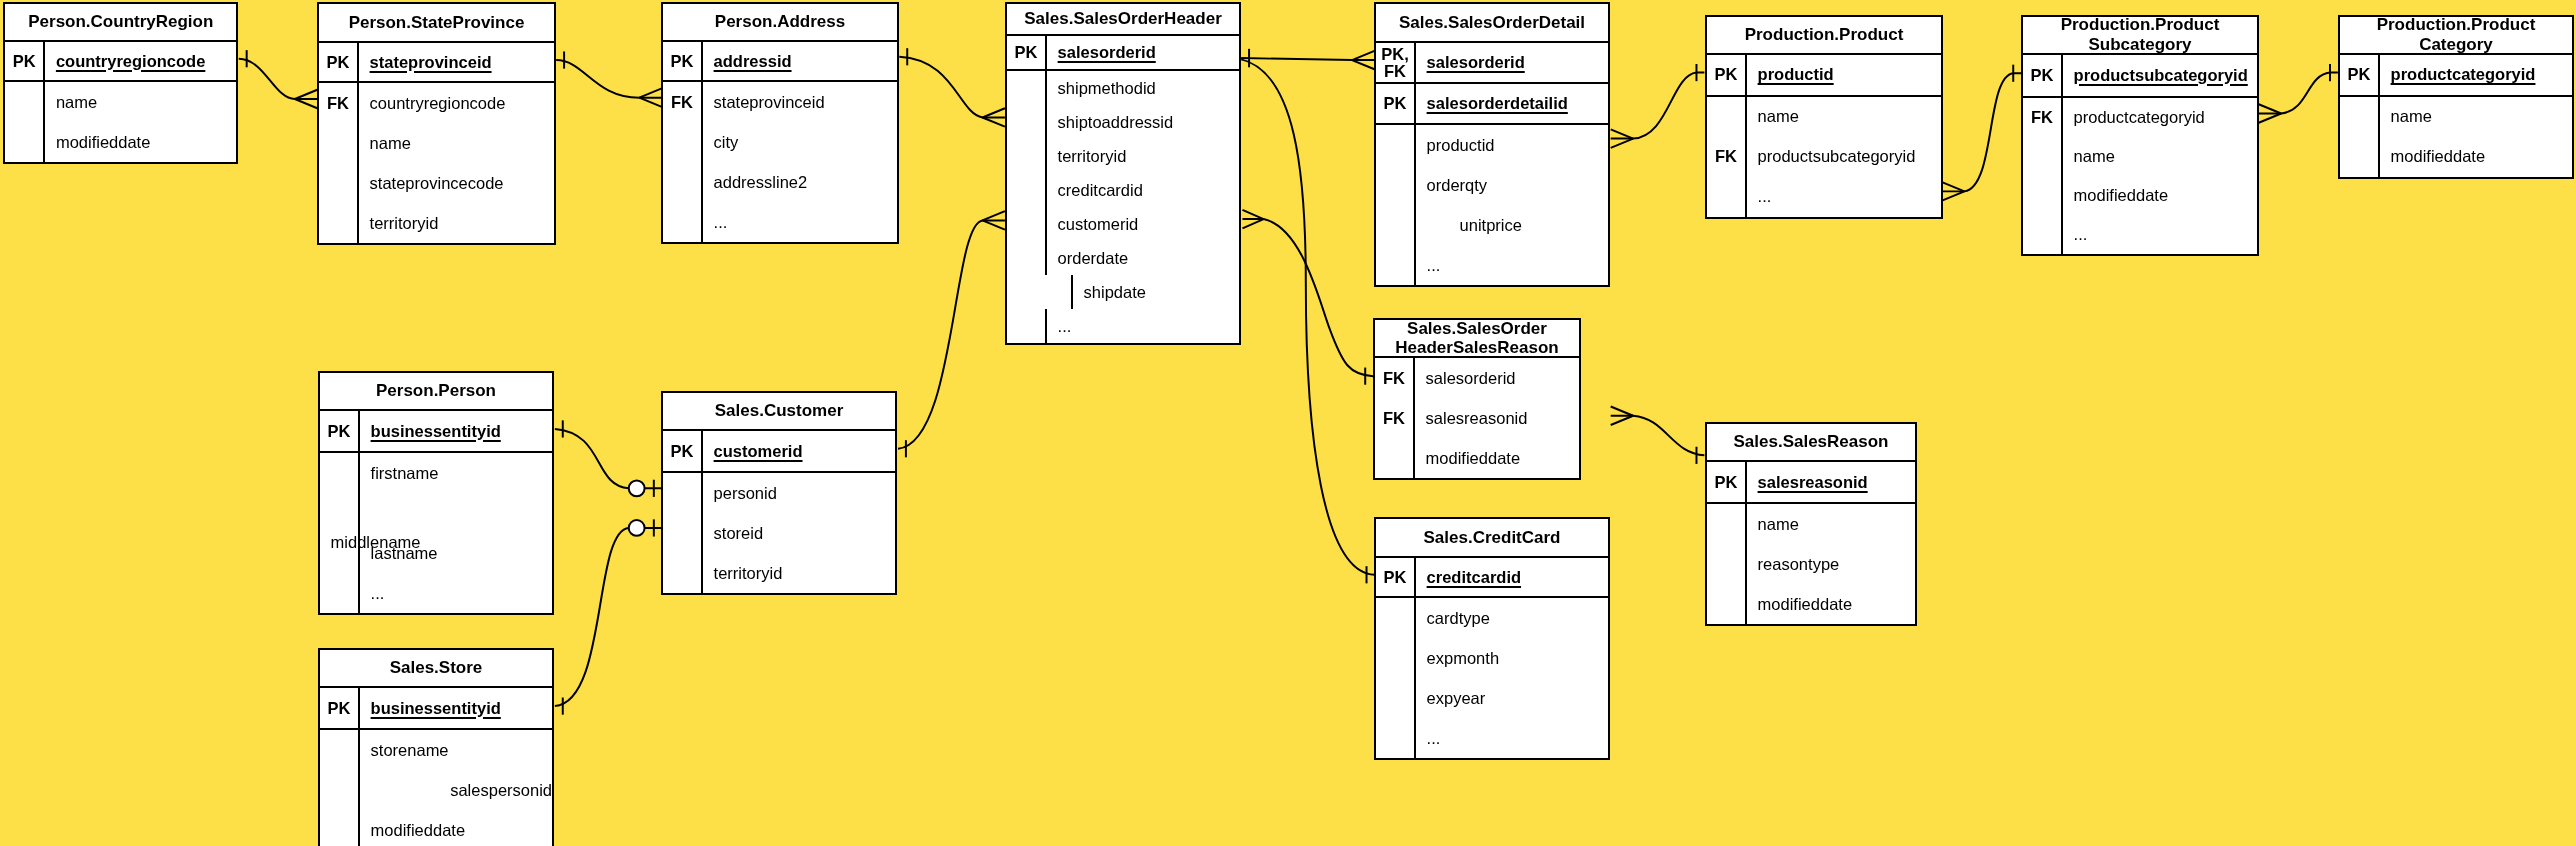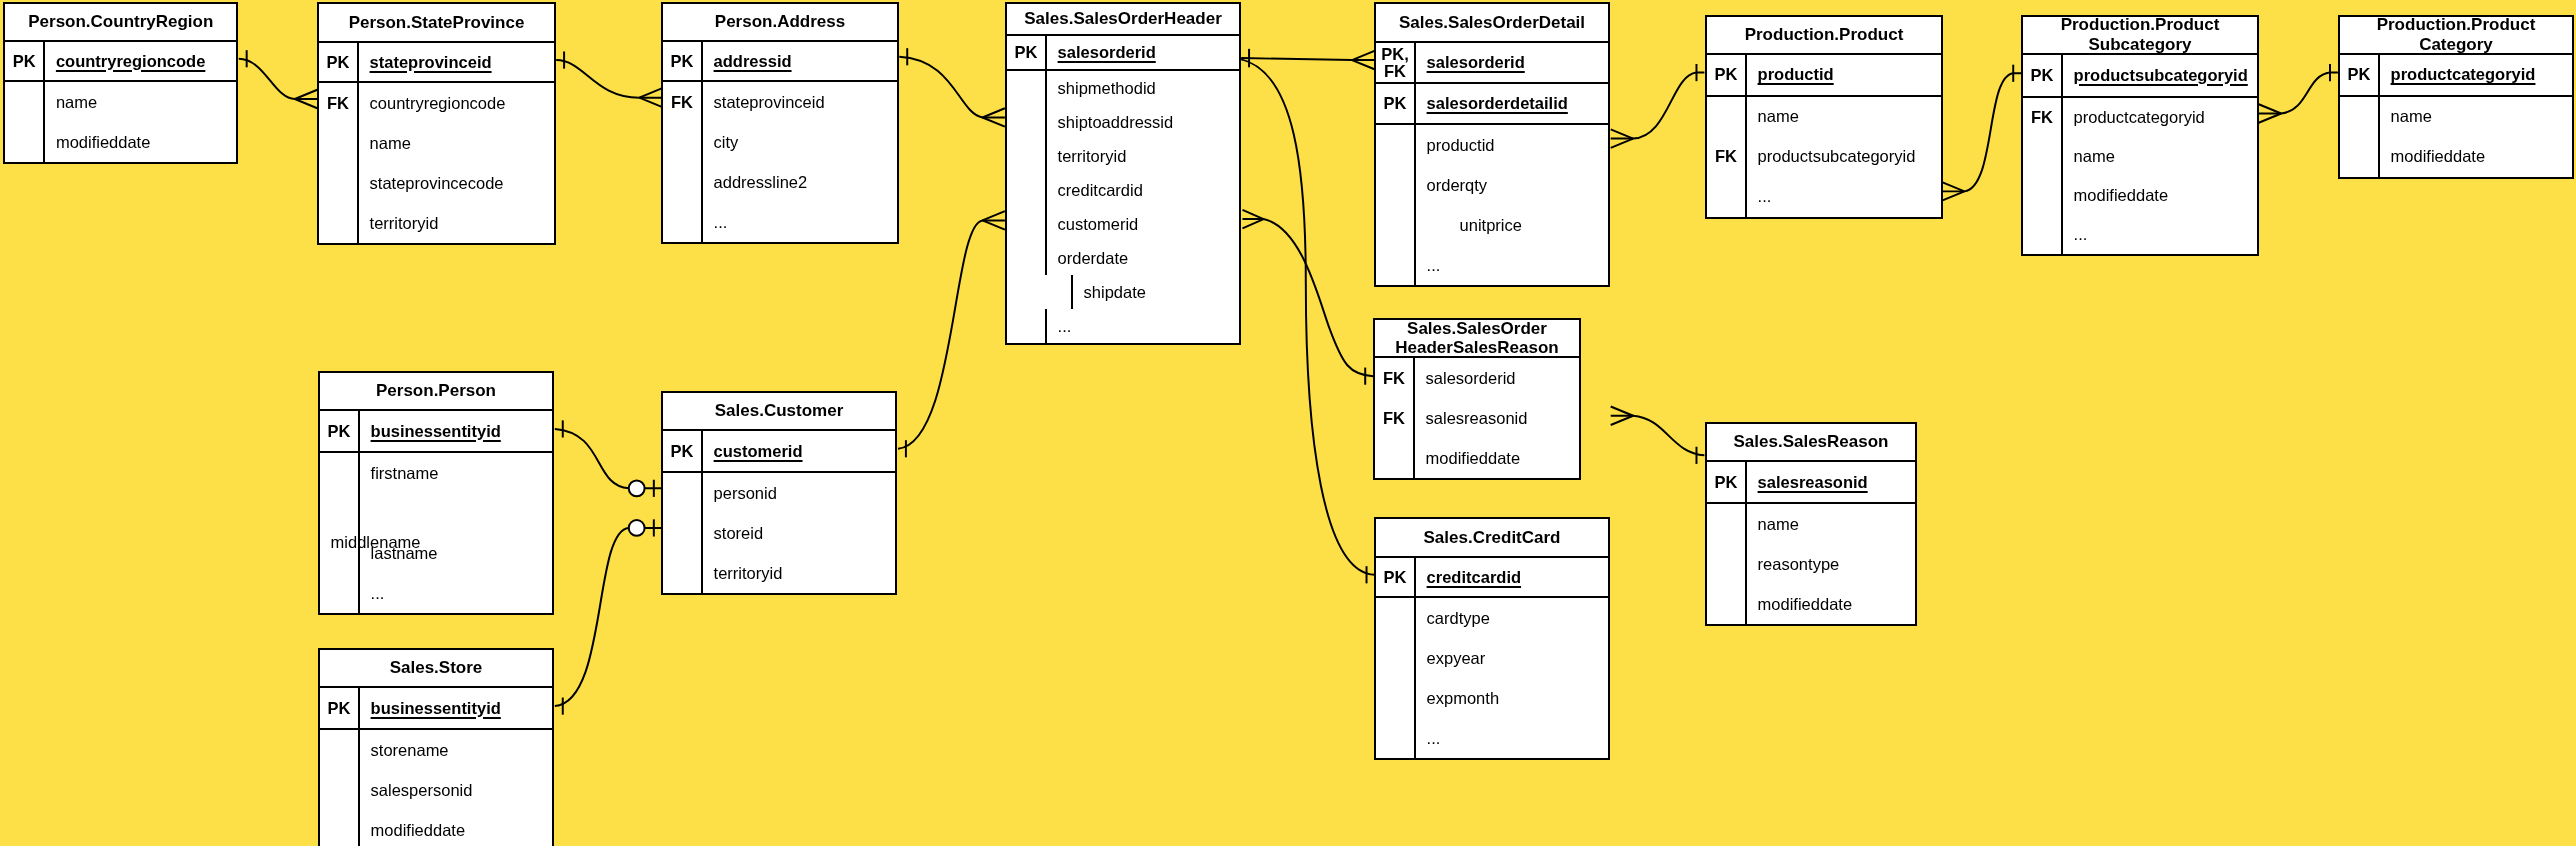--- a/index.html
+++ b/index.html
@@ -436,46 +436,46 @@
           <div class="field-label pk">creditcardid</div>
         </div>
       </div>
       <div class="section">
         <div class="field-row" style="height: 40px;">
           <div class="key-cell"></div>
           <div class="field-label">cardtype</div>
         </div>
         <div class="field-row" style="height: 40px;">
           <div class="key-cell"></div>
+          <div class="field-label">expmonth</div>
+        </div>
+        <div class="field-row" style="height: 40px;">
+          <div class="key-cell"></div>
           <div class="field-label">expyear</div>
-        </div>
-        <div class="field-row" style="height: 40px;">
-          <div class="key-cell"></div>
-          <div class="field-label">expmonth</div>
         </div>
         <div class="field-row" style="height: 40px;">
           <div class="key-cell"></div>
           <div class="field-label">...</div>
         </div>
       </div>
     </div>
     <div class="entity" style="left: 318px; top: 648px; width: 236px;">
       <div class="entity-title" style="height: 38px;">Sales.Store</div>
       <div class="section">
         <div class="field-row" style="height: 40px;">
           <div class="key-cell">PK</div>
           <div class="field-label pk">businessentityid</div>
         </div>
       </div>
       <div class="section">
         <div class="field-row" style="height: 40px;">
           <div class="key-cell"></div>
           <div class="field-label">storename</div>
         </div>
-        <div class="field-row" style="height: 40px;">
+        <div class="field-row" style="height: 40px; justify-content: space-between;">
           <div class="key-cell"></div>
           <div class="field-label">salespersonid</div>
         </div>
         <div class="field-row" style="height: 40px;">
           <div class="key-cell"></div>
           <div class="field-label">modifieddate</div>
         </div>
       </div>
     </div>
   </div>

